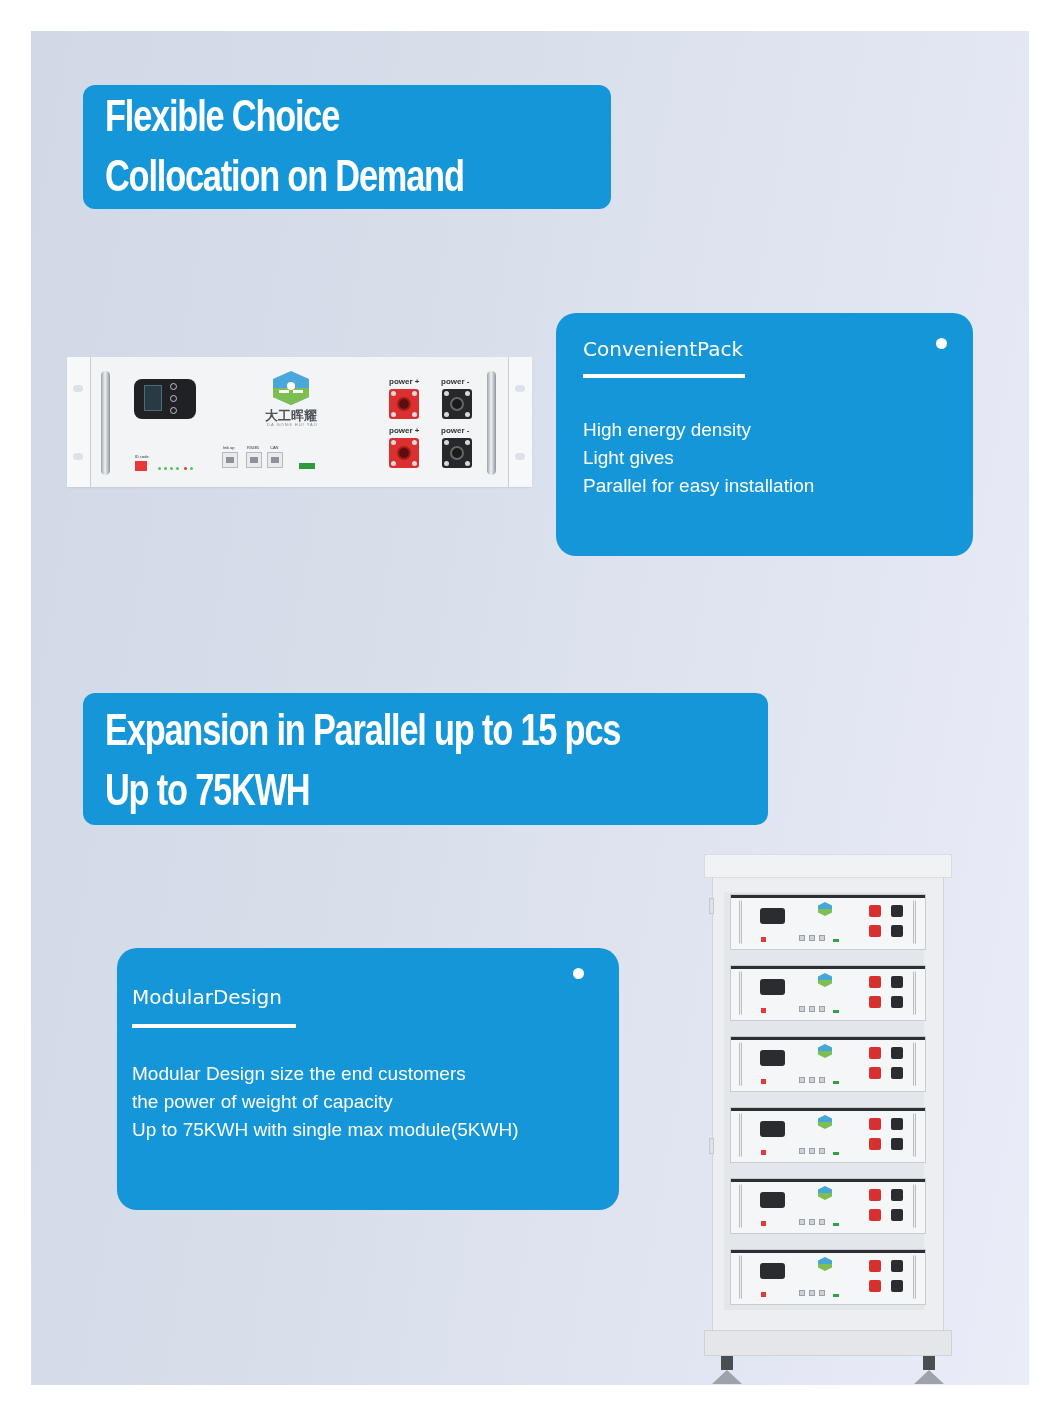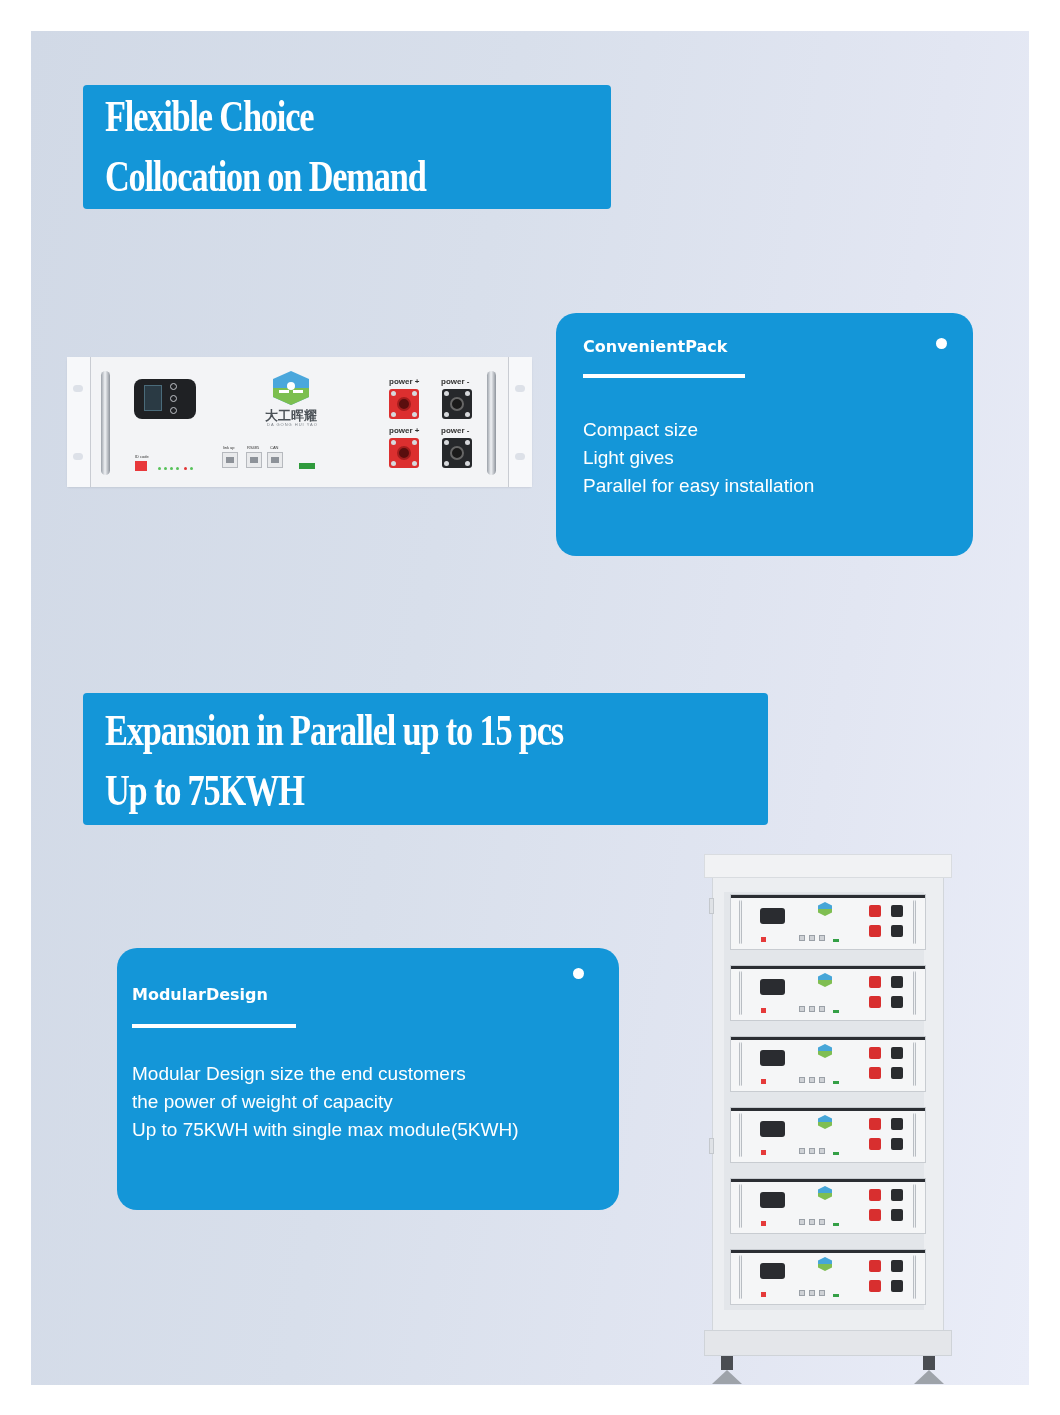--- a/index.html
+++ b/index.html
@@ -6,22 +6,22 @@
   html, body { width: 1060px; height: 1415px; background: #ffffff; overflow: hidden; }
   body { position: relative; font-family: "Liberation Sans", sans-serif; }
 
   .canvas {
     position: absolute; left: 31px; top: 31px; width: 998px; height: 1354px;
     background: linear-gradient(100deg, #d1d9e6 0%, #d8dfeb 40%, #e2e6f2 75%, #eaedf8 100%);
     overflow: hidden;
   }
 
   .banner {
-    position: absolute; background: #1496d8; border-radius: 4px; color: #fff;
-    font-family: Liberation Serif, serif; font-weight: bold;
+    position: absolute; background: #1496d8; border-radius: 12px; color: #fff;
+    font-family: Liberation Sans, sans-serif; font-weight: bold;
     letter-spacing: -1.5px;
     text-align: right;
   }
   .banner .line {
     position: absolute; left: 22px; white-space: nowrap;
     transform-origin: left center; transform: scaleX(0.78);
   }
   #banner1 { left: 52px; top: 54px; width: 528px; height: 124px; }
   #banner1 .l1 { top: 6px; font-size: 44px; }
   #banner1 .l2 { top: 66px; font-size: 44px; }
@@ -29,22 +29,22 @@
   #banner2 .l1 { top: 12px; font-size: 44px; }
   #banner2 .l2 { top: 72px; font-size: 44px; }
 
   .card {
     position: absolute; background: #1496d8; border-radius: 20px; color: #fff;
   }
   .card .dot {
     position: absolute; width: 11px; height: 11px; border-radius: 50%; background: #fff;
   }
   .card .title {
-    position: absolute; font-family: "DejaVu Sans", sans-serif; font-size: 16px;
-    letter-spacing: 0px; font-weight: bold; white-space: nowrap;
+    position: absolute; font-family: "DejaVu Sans", sans-serif; font-size: 20px;
+    letter-spacing: 0px; font-weight: normal; white-space: nowrap;
   }
   .card .underline { position: absolute; height: 4px; background: #fff; }
   .card .items { position: absolute; font-size: 19px; line-height: 28px; list-style: none; }
   .card .items li { white-space: nowrap; }
 
   #card1 { left: 525px; top: 282px; width: 417px; height: 243px; }
   #card1 .dot { left: 380px; top: 25px; }
   #card1 .title { left: 27px; top: 24px; }
   #card1 .underline { left: 27px; top: 61px; width: 162px; }
   #card1 .items { left: 27px; top: 103px; }
@@ -207,21 +207,21 @@
         <div class="bolt" style="right:2px;bottom:2px"></div>
       <div class="core"></div>
     </div>
   </div>
 
   <div class="card" id="card1">
     <div class="dot"></div>
     <div class="title">ConvenientPack</div>
     <div class="underline"></div>
     <ul class="items">
-      <li>Compact size</li>
+      <li>High energy density</li>
       <li>Light gives</li>
       <li>Parallel for easy installation</li>
     </ul>
   </div>
 
   <div class="banner" id="banner2">
     <div class="line l1">Expansion in Parallel up to 15 pcs</div>
     <div class="line l2">Up to 75KWH</div>
   </div>
 

